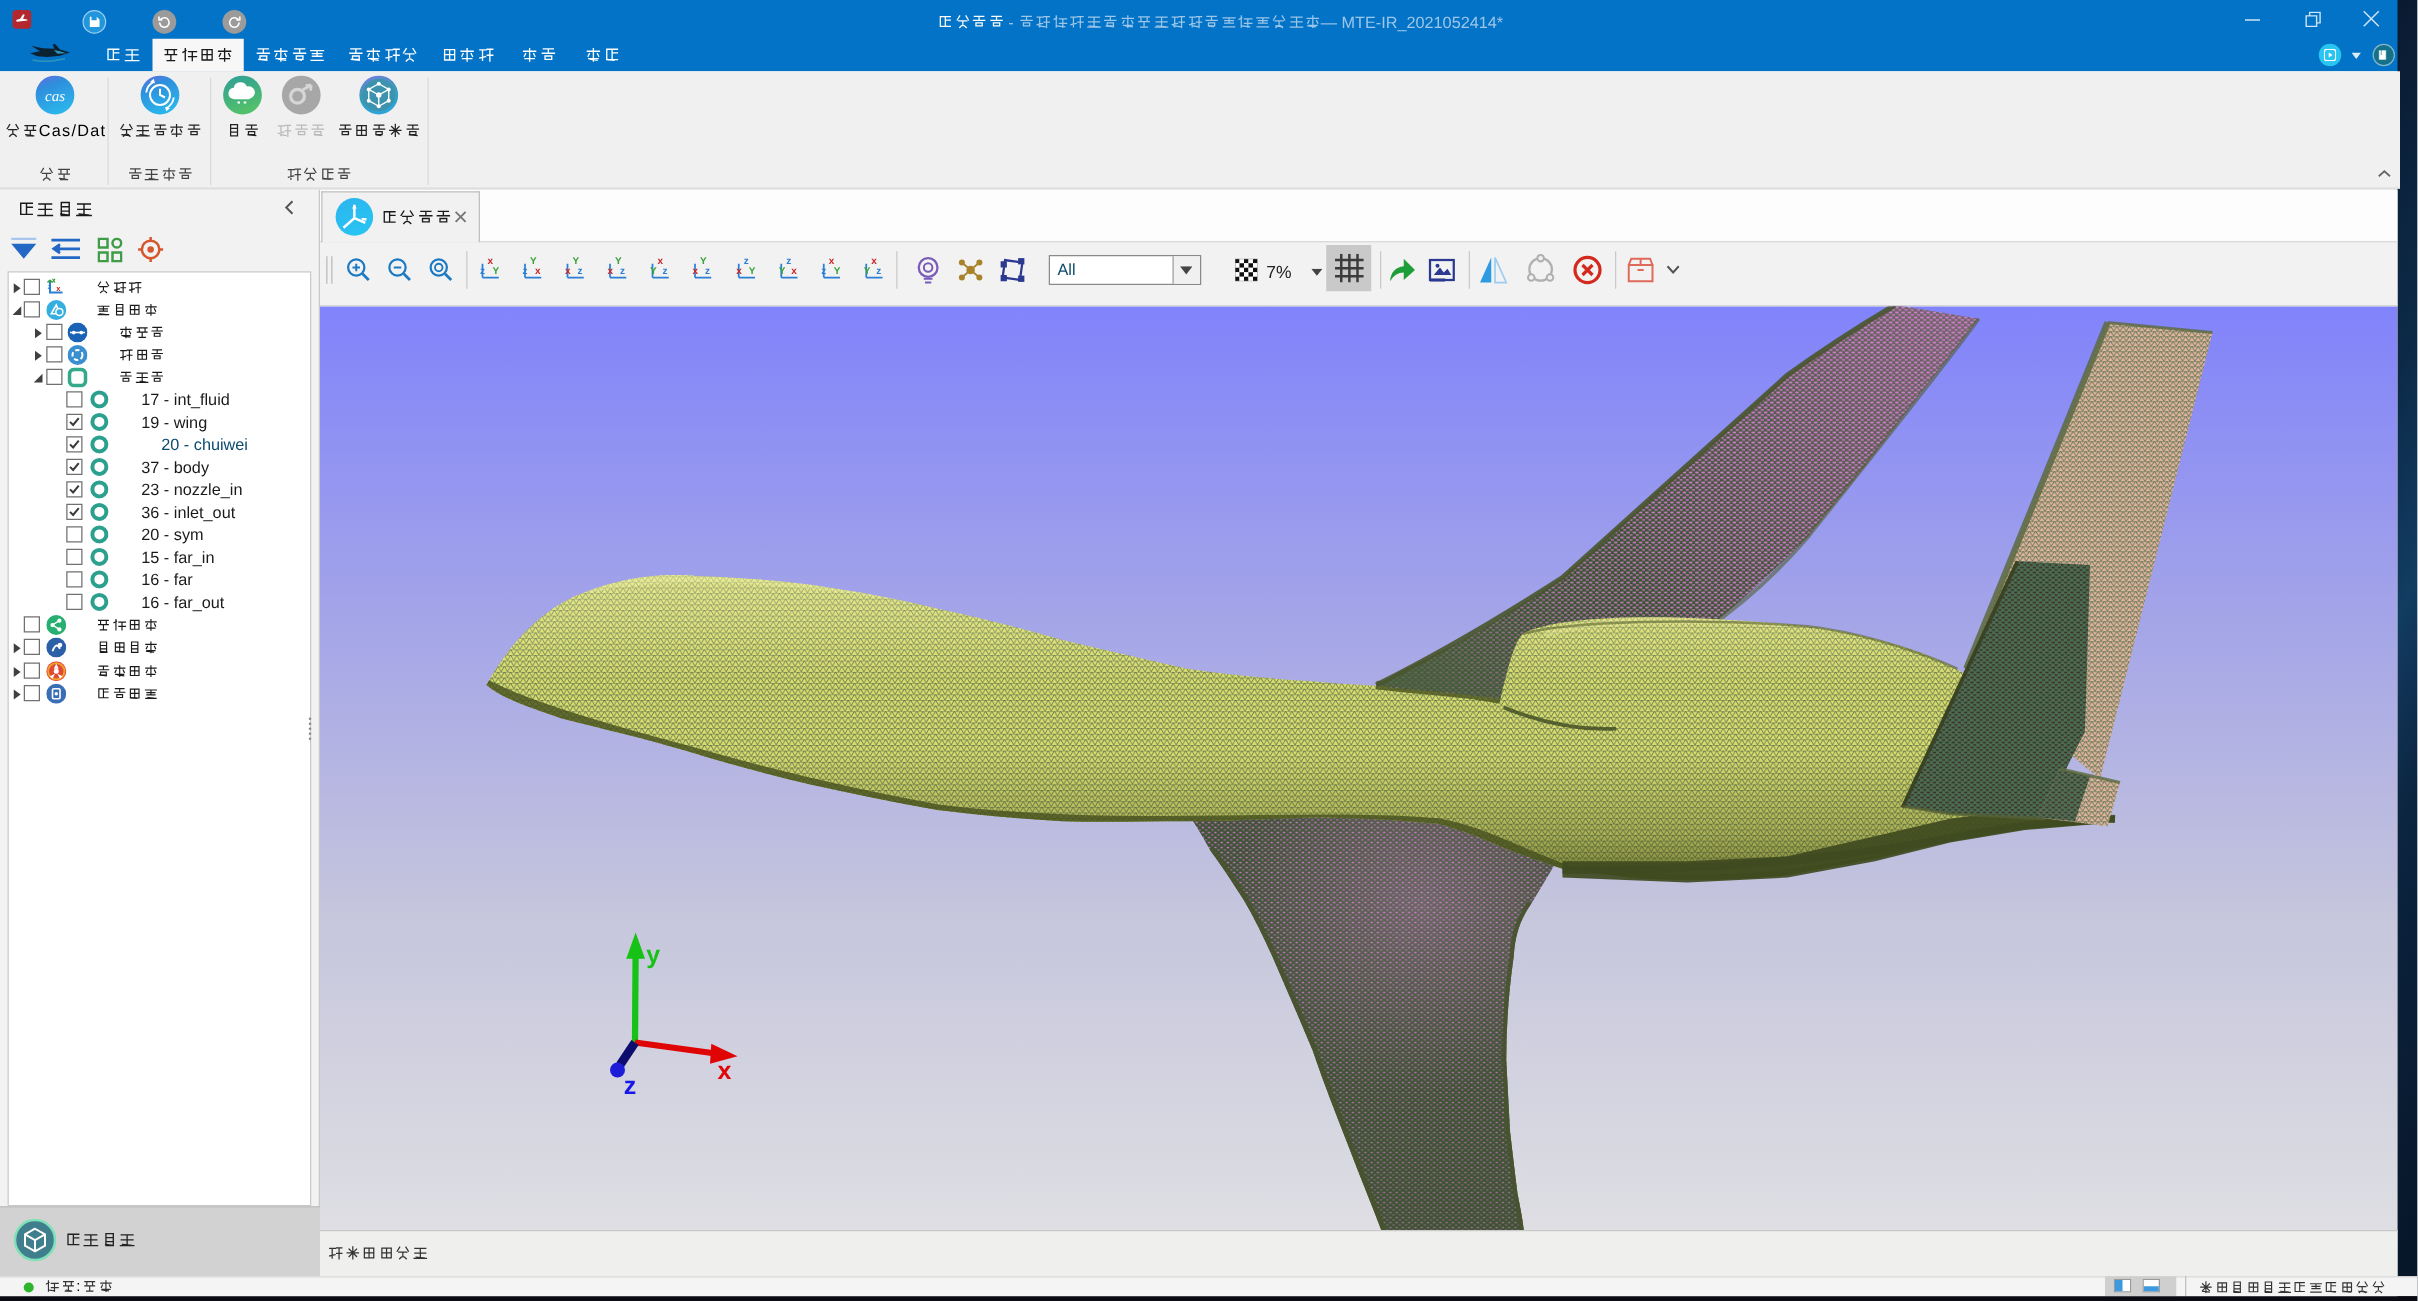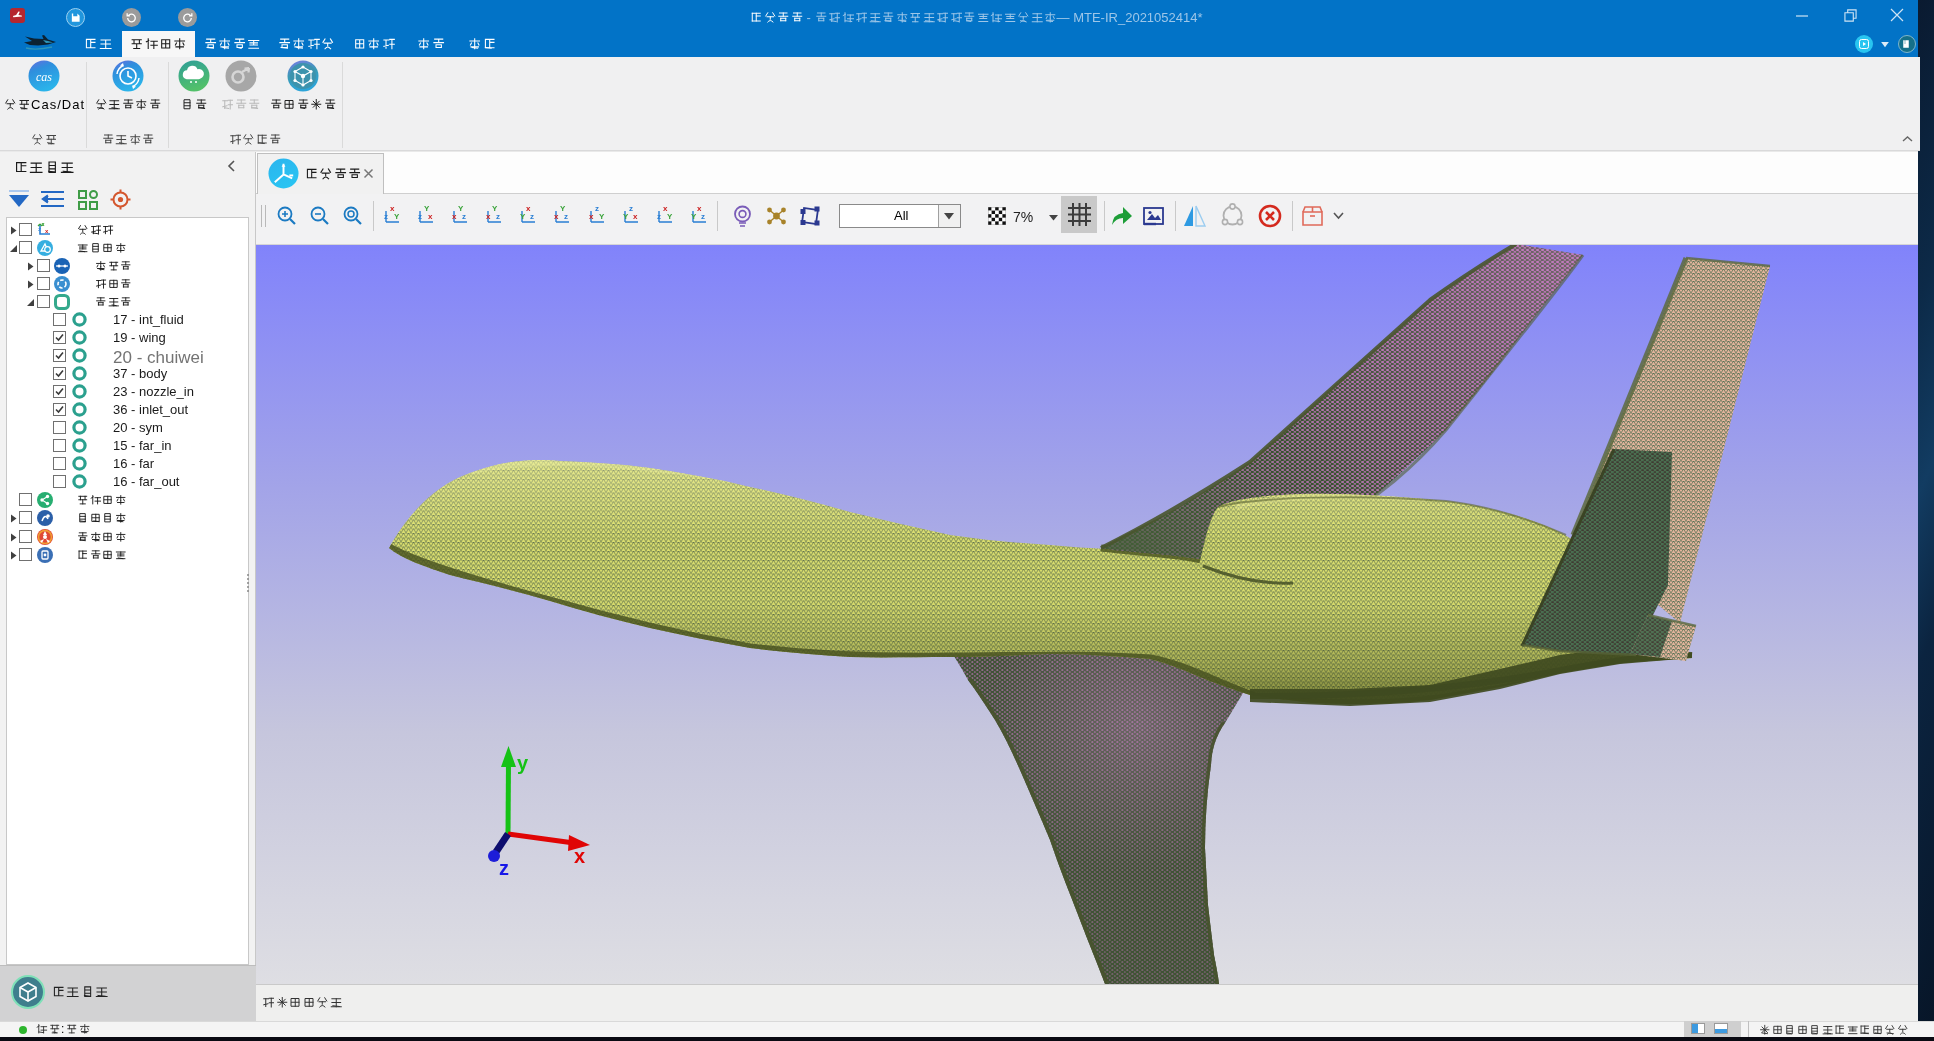--- a/index.html
+++ b/index.html
@@ -790,21 +790,21 @@
       <circle cx="7.5" cy="7.5" r="5.6" fill="none" stroke="#2ba08e" stroke-width="3.2"></circle>
     </svg></div>
 <div class="abs" style="left:113px;top:330px;font-size:13px;color:#1a1a1a">19 - wing</div>
 <div class="abs" style="left:53px;top:349px;width:13px;height:13px;background:#fff;border:1px solid #707070"></div>
 <svg class="abs" style="left:54px;top:350px" width="11" height="11" viewBox="0 0 11 11">
     <path d="M2,5.5 L4.5,8 L9,2.5" fill="none" stroke="#3a3a3a" stroke-width="1.6"></path>
   </svg>
 <div class="abs" style="left:72px;top:348px"><svg width="15" height="15" viewBox="0 0 15 15">
       <circle cx="7.5" cy="7.5" r="5.6" fill="none" stroke="#2ba08e" stroke-width="3.2"></circle>
     </svg></div>
-<div class="abs" style="left:113px;top:348px;font-size:17px;color:#737373">20 - chuiwei</div>
+<div class="abs" style="left:129px;top:348px;font-size:13px;color:#0c4a6e">20 - chuiwei</div>
 <div class="abs" style="left:53px;top:367px;width:13px;height:13px;background:#fff;border:1px solid #707070"></div>
 <svg class="abs" style="left:54px;top:368px" width="11" height="11" viewBox="0 0 11 11">
     <path d="M2,5.5 L4.5,8 L9,2.5" fill="none" stroke="#3a3a3a" stroke-width="1.6"></path>
   </svg>
 <div class="abs" style="left:72px;top:366px"><svg width="15" height="15" viewBox="0 0 15 15">
       <circle cx="7.5" cy="7.5" r="5.6" fill="none" stroke="#2ba08e" stroke-width="3.2"></circle>
     </svg></div>
 <div class="abs" style="left:113px;top:366px;font-size:13px;color:#1a1a1a">37 - body</div>
 <div class="abs" style="left:53px;top:385px;width:13px;height:13px;background:#fff;border:1px solid #707070"></div>
 <svg class="abs" style="left:54px;top:386px" width="11" height="11" viewBox="0 0 11 11">
@@ -1160,21 +1160,21 @@
 <svg class="abs" style="left:799px;top:205px" width="22" height="22" viewBox="0 0 22 22">
 <path d="M4,4 L18,4 L18,18 L4,18 Z" fill="none" stroke="#2b3990" stroke-width="1.8" transform="rotate(8 11 11)"></path>
 <g fill="#2b3990">
       <rect x="1.5" y="4" width="5" height="5"></rect>
       <rect x="15.5" y="1.5" width="5" height="5"></rect>
       <rect x="15.5" y="15.5" width="5" height="5"></rect>
       <rect x="1.5" y="15" width="5" height="5"></rect>
     </g>
   </svg>
 <div class="abs" style="left:839px;top:204px;width:122px;height:24px;background:#fff;border:1px solid #8a8a8a"></div>
-<div class="abs" style="left:894px;top:208px;font-size:13px;color:#000000">All</div>
+<div class="abs" style="left:846px;top:208px;font-size:13px;color:#0c4a6e">All</div>
 <div class="abs" style="left:938px;top:205px;width:22px;height:22px;background:#f0f0f0;border-left:1px solid #a0a0a0"></div>
 <svg class="abs" style="left:944px;top:213px" width="10" height="7" viewBox="0 0 10 7">
     <path d="M0,0 H10 L5,6.5 Z" fill="#444"></path>
   </svg>
 <svg class="abs" style="left:988px;top:207px" width="18" height="18" viewBox="0 0 18 18">
     <rect x="0.0" y="0.0" width="3.6" height="3.6" fill="#111"></rect>
     <rect x="0.0" y="3.6" width="3.6" height="3.6" fill="#fff"></rect>
     <rect x="0.0" y="7.2" width="3.6" height="3.6" fill="#111"></rect>
     <rect x="0.0" y="10.8" width="3.6" height="3.6" fill="#fff"></rect>
     <rect x="0.0" y="14.4" width="3.6" height="3.6" fill="#111"></rect>

